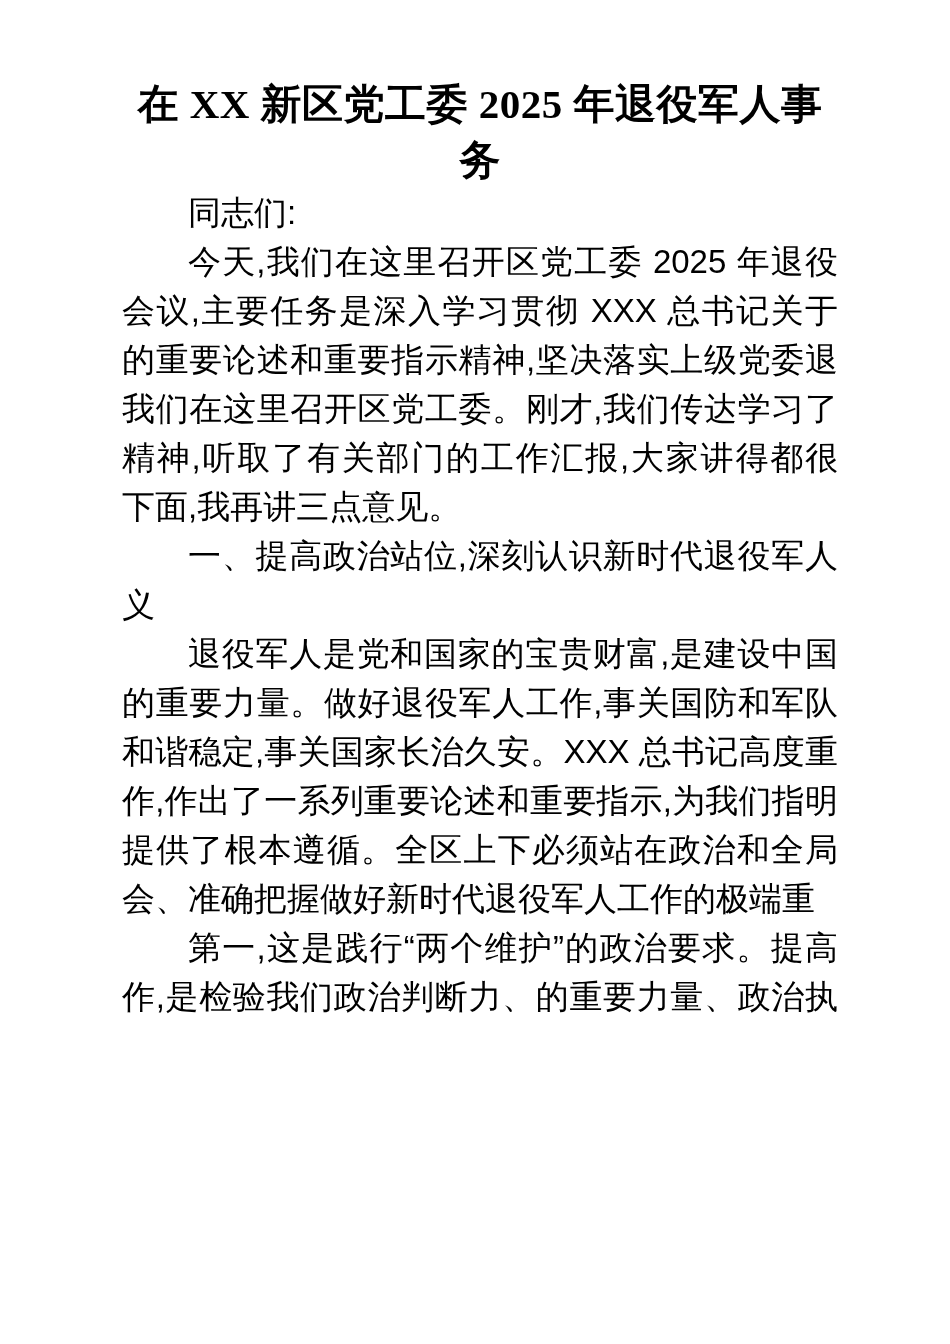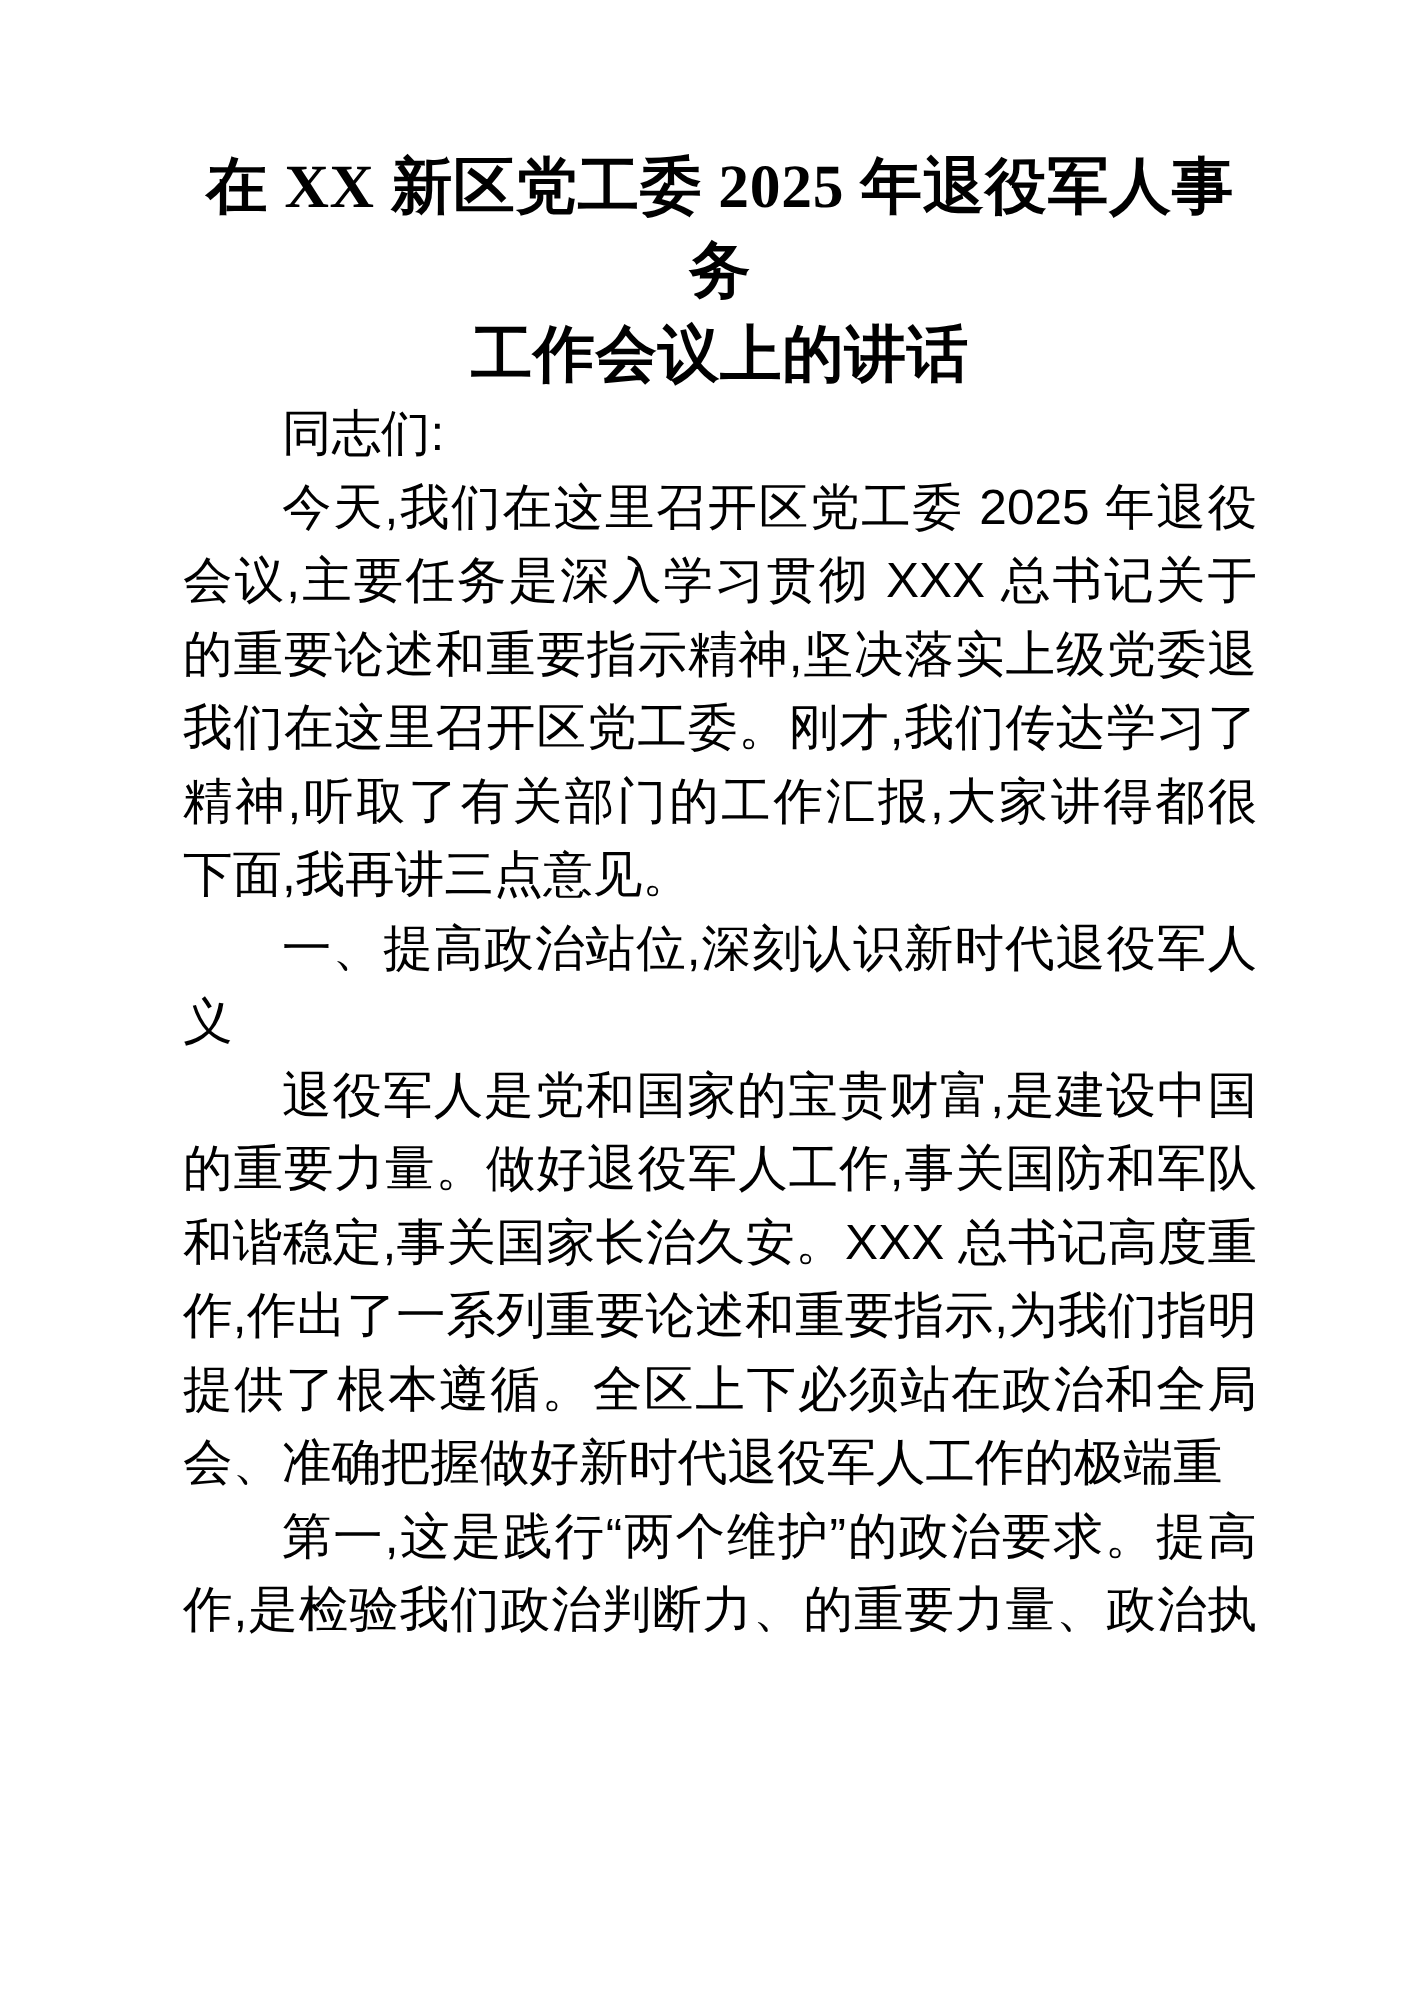--- a/index.html
+++ b/index.html
@@ -8,21 +8,21 @@
     height: 1344px;
     background: #ffffff;
     color: #000000;
     font-family: "Liberation Sans", "DejaVu Sans", sans-serif;
     overflow: hidden;
   }
   .page {
     box-sizing: border-box;
     width: 950px;
     height: 1344px;
-    padding: 96px 112px 0 122px;
+    padding: 76px 112px 0 122px;
     background: #ffffff;
     overflow: hidden;
   }
   .title {
     font-family: "Liberation Serif", "DejaVu Serif", serif;
     font-weight: 700;
     font-size: 41px;
     line-height: 56px;
     text-align: center;
     letter-spacing: 0.5px;
@@ -42,21 +42,20 @@
     text-align: justify;
     text-align-last: justify;
   }
 </style>
 </head>
 <body>
 
 <div class="page">
   <header class="title" id="title-block">
       <div class="title-line">在 XX 新区党工委 2025 年退役军人事务</div>
-      <div class="title-line">工作会议上的讲话</div>
     </header>
   <main class="content" id="content-block">
       <div class="para salutation">
         <div class="line first">同志们:</div>
       </div>
       <div class="para paragraph">
         <div class="line first just">今天,我们在这里召开区党工委 2025 年退役军人事务工作</div>
         <div class="line just">会议,主要任务是深入学习贯彻 XXX 总书记关于退役军人工作</div>
         <div class="line just">的重要论述和重要指示精神,坚决落实上级党委退役军人事务工</div>
         <div class="line just">我们在这里召开区党工委。刚才,我们传达学习了相关文件和会议</div>

